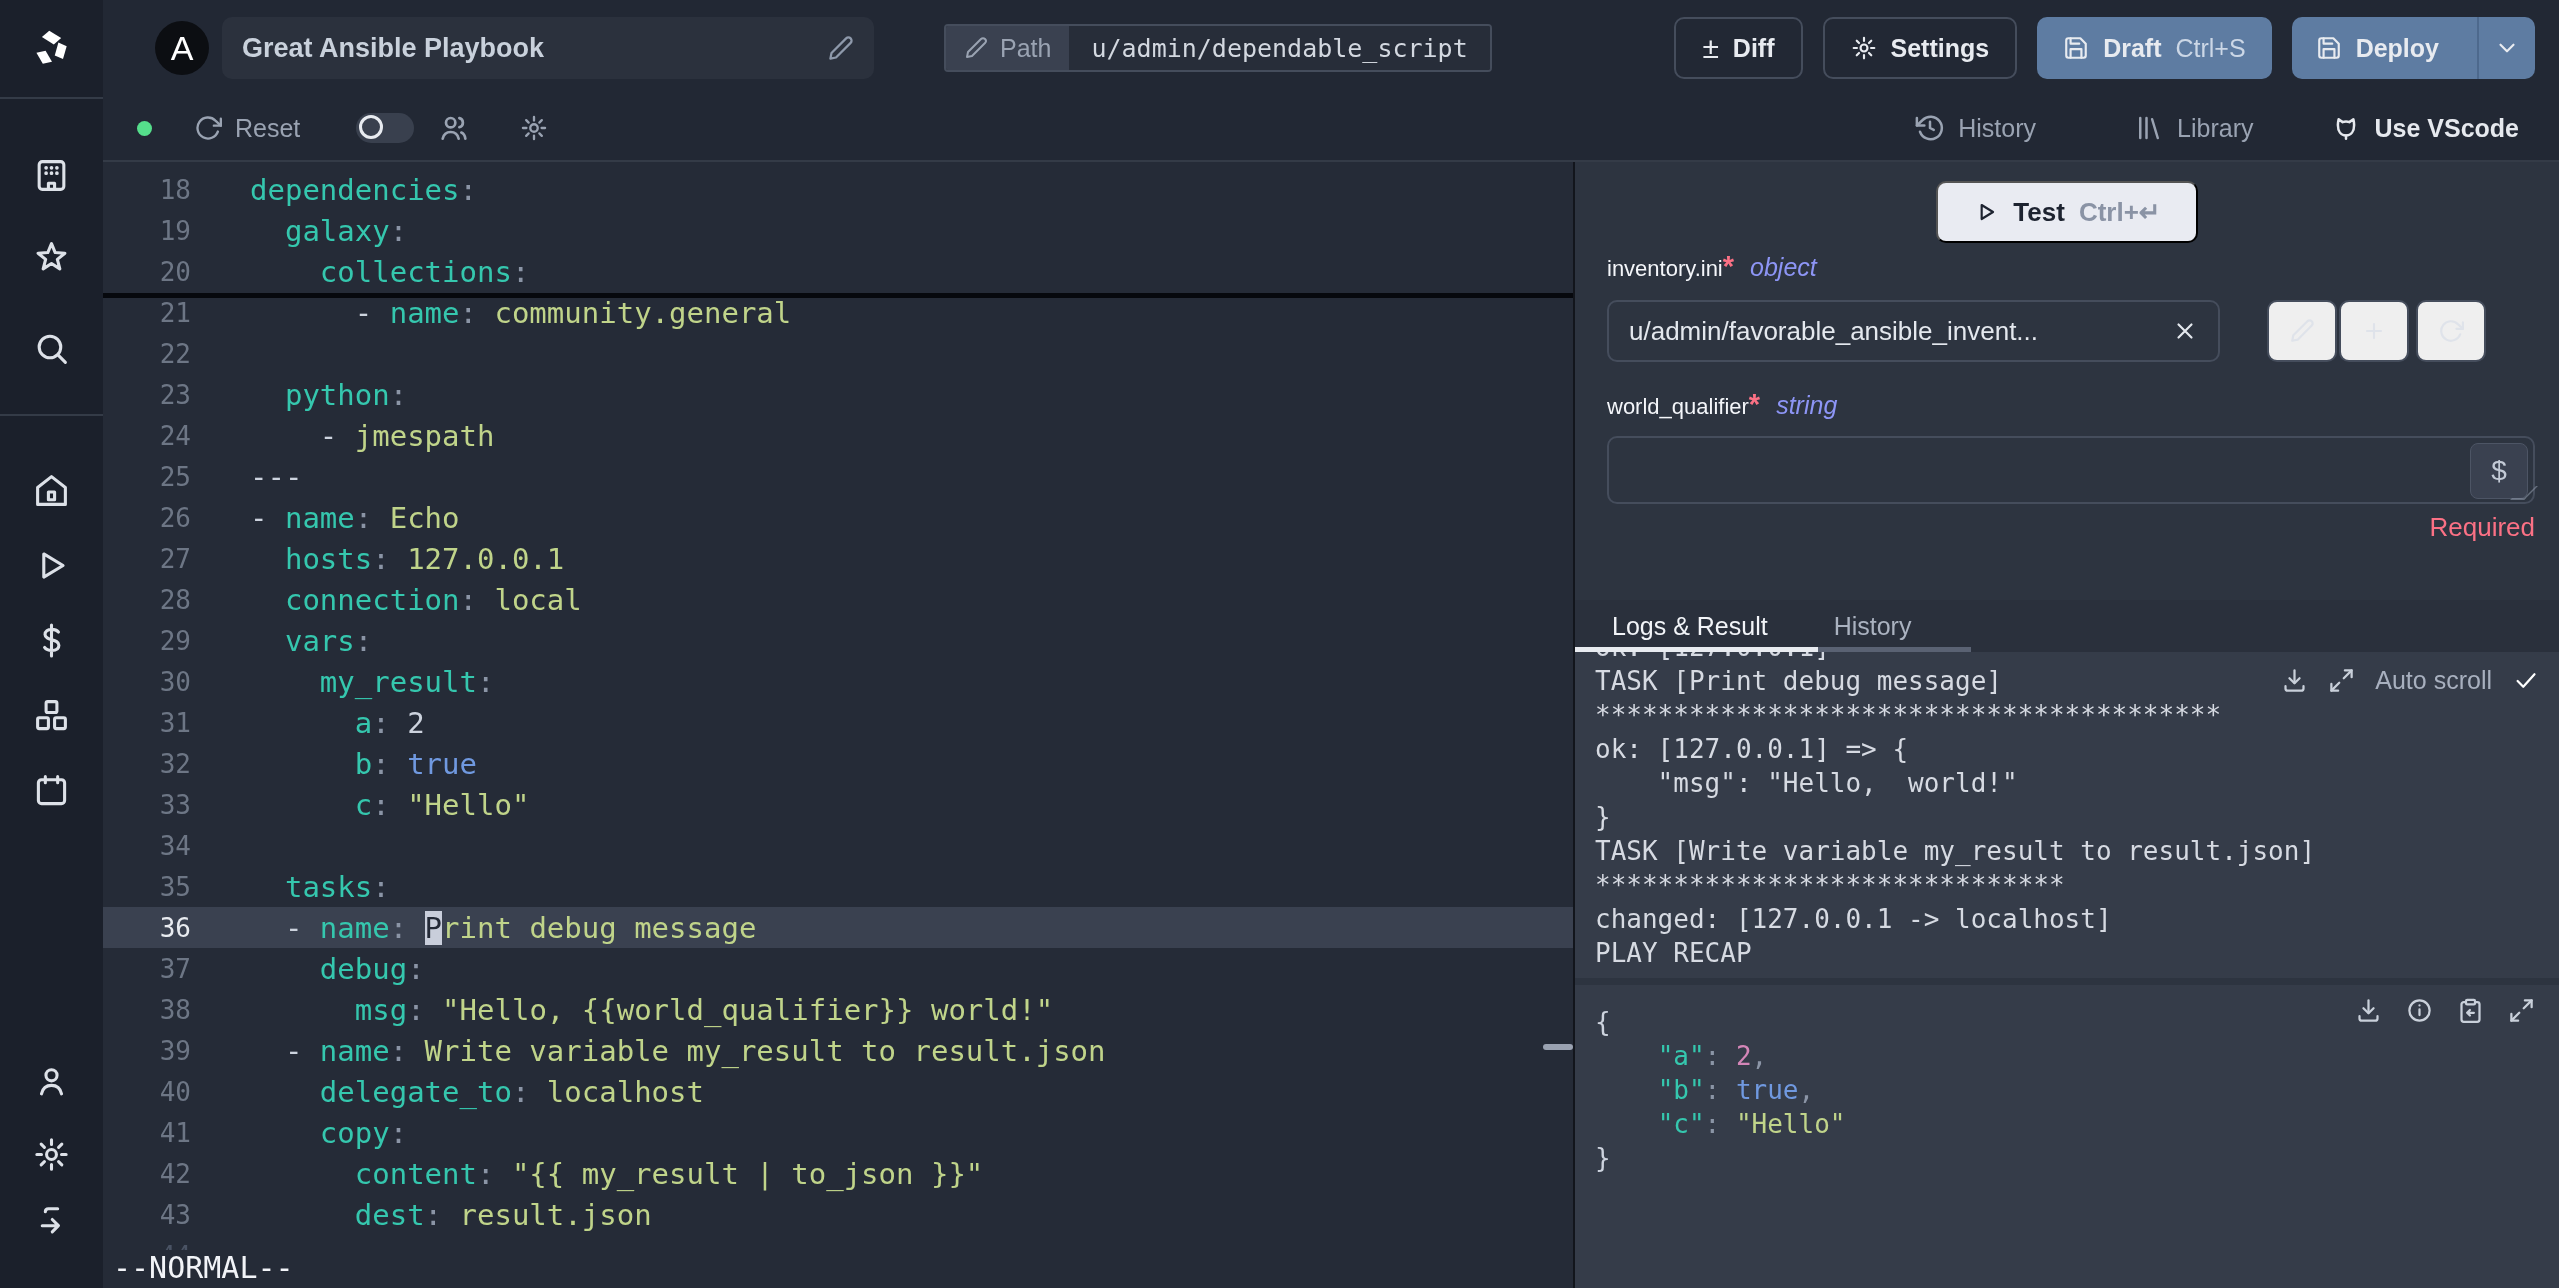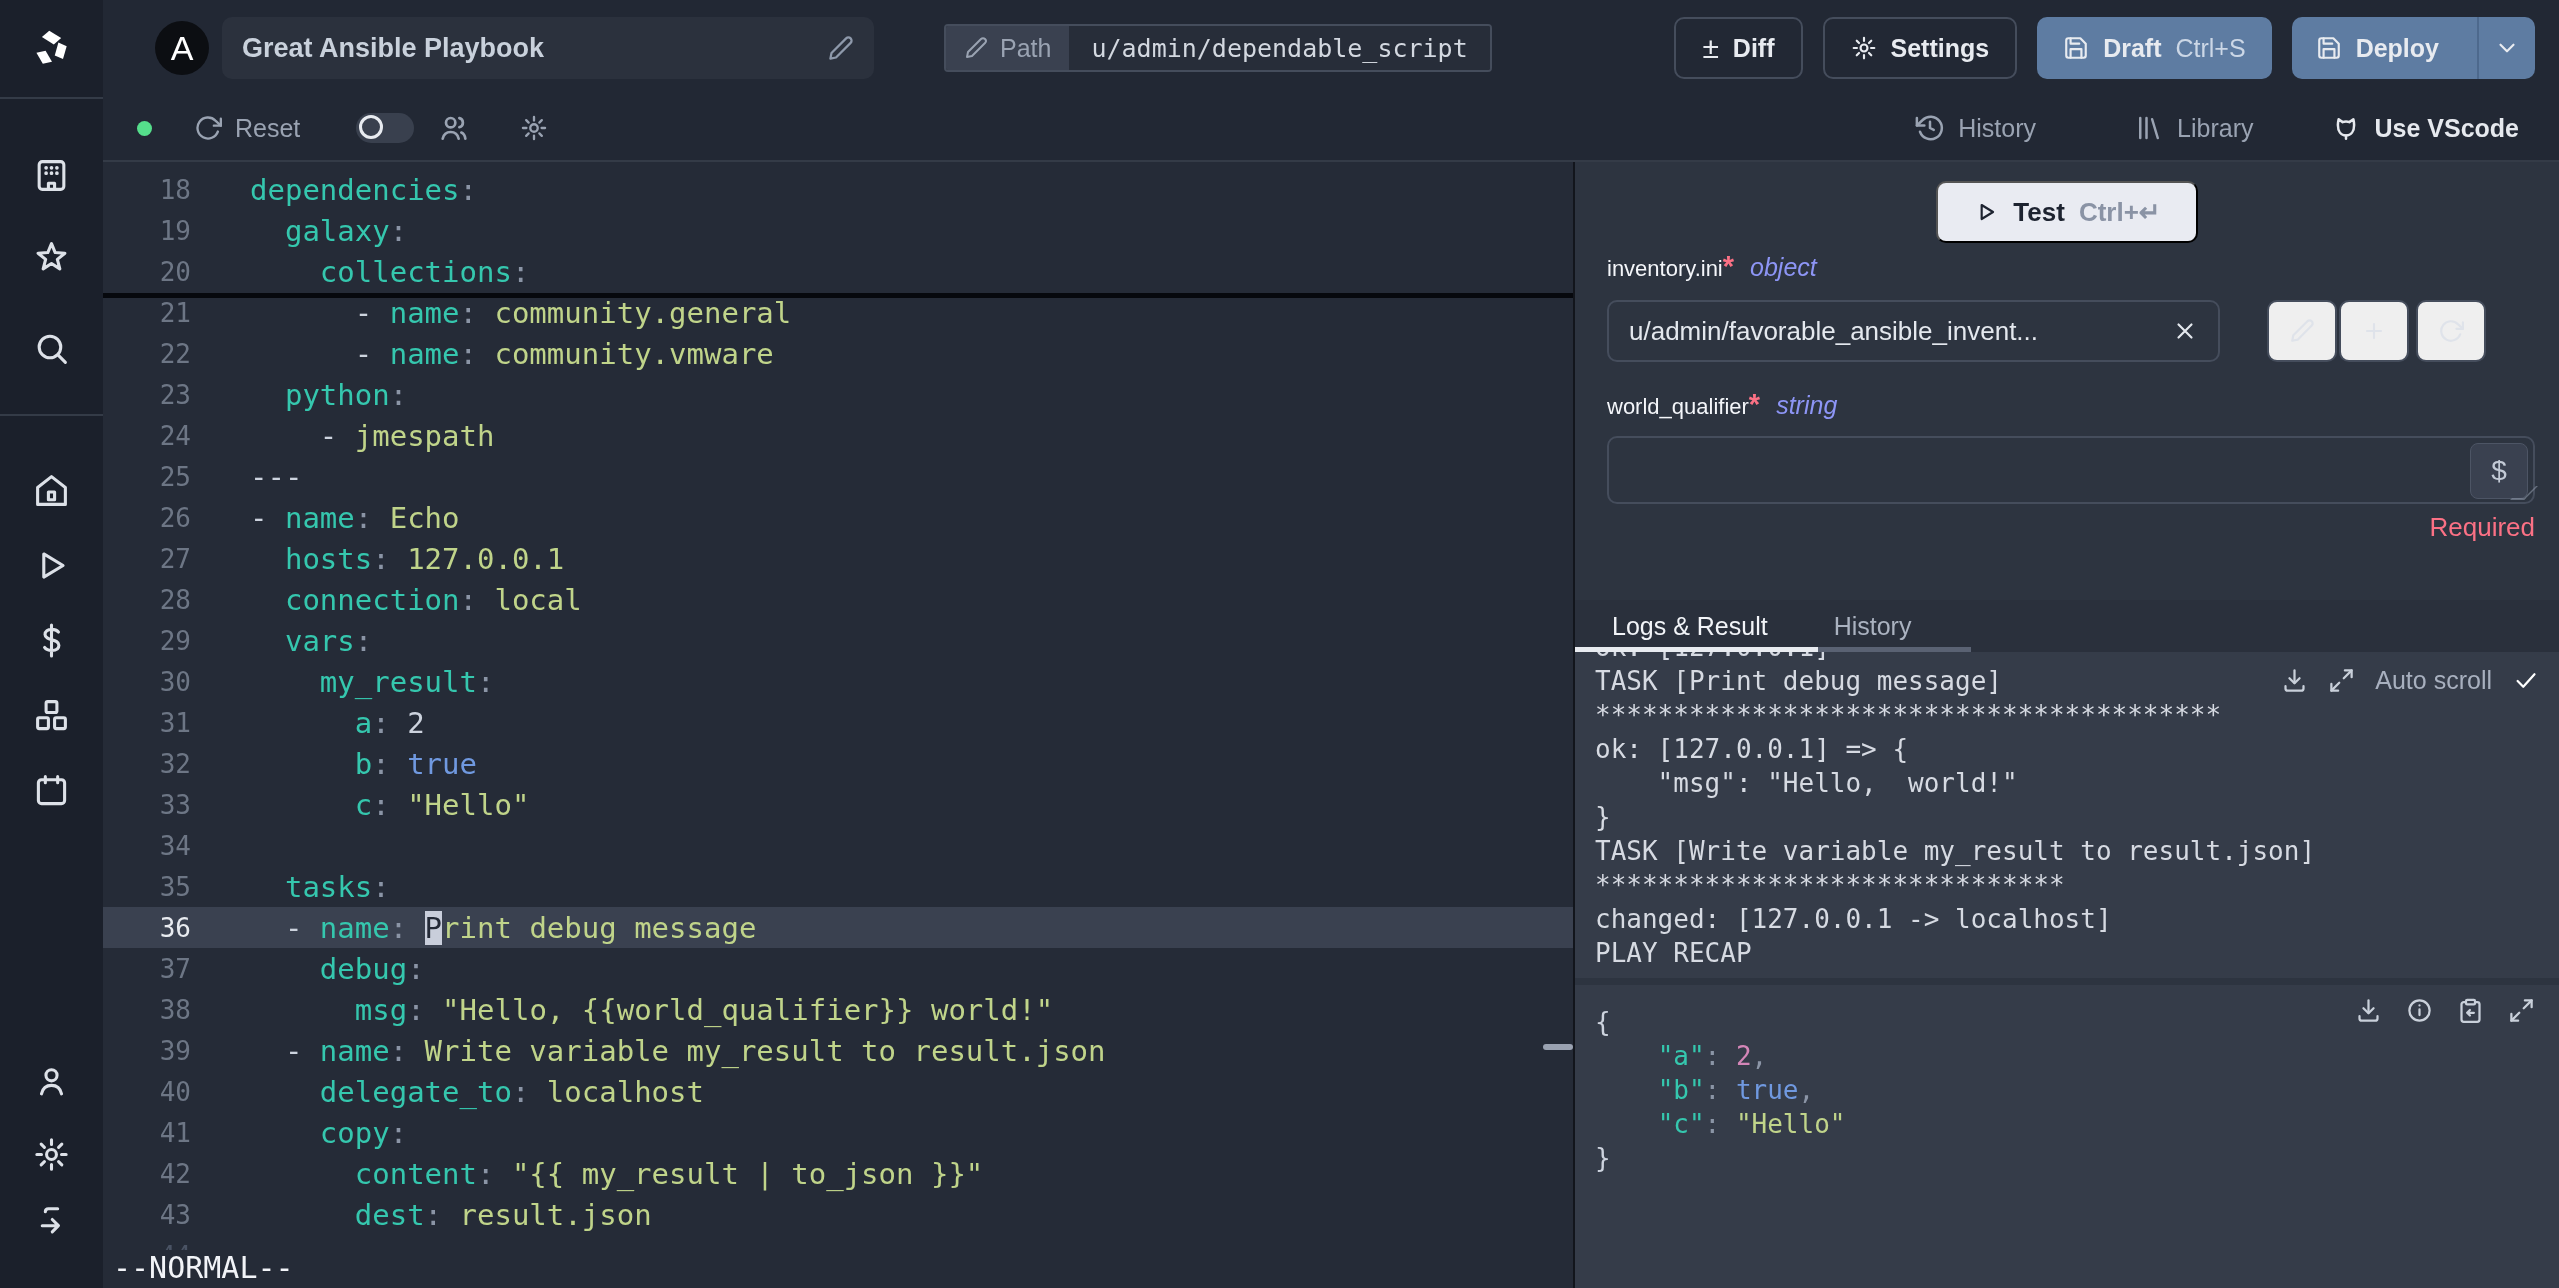--- a/index.html
+++ b/index.html
@@ -315,21 +315,20 @@
             <div class="cline">
               <span class="ln">20</span>
               <span class="ct"><span class="sg-w">    </span><span class="sg-k">collections</span><span class="sg-p">:</span></span>
             </div>
             <div class="cline">
               <span class="ln">21</span>
               <span class="ct"><span class="sg-w">      - </span><span class="sg-k">name</span><span class="sg-p">: </span><span class="sg-v">community.general</span></span>
             </div>
             <div class="cline">
               <span class="ln">22</span>
-              <span class="ct"><span class="sg-w">      - </span><span class="sg-k">name</span><span class="sg-p">: </span><span class="sg-v">community.vmware</span></span>
             </div>
             <div class="cline">
               <span class="ln">23</span>
               <span class="ct"><span class="sg-w">  </span><span class="sg-k">python</span><span class="sg-p">:</span></span>
             </div>
             <div class="cline">
               <span class="ln">24</span>
               <span class="ct"><span class="sg-w">    - </span><span class="sg-v">jmespath</span></span>
             </div>
             <div class="cline">

